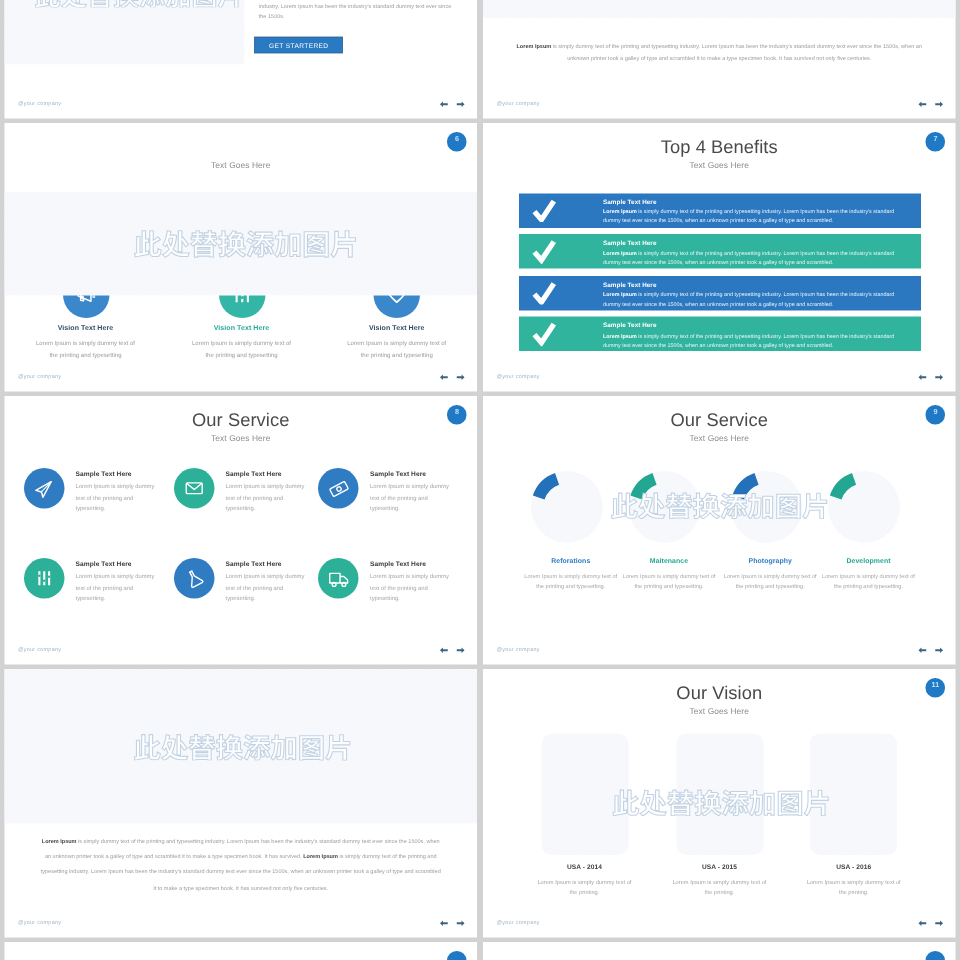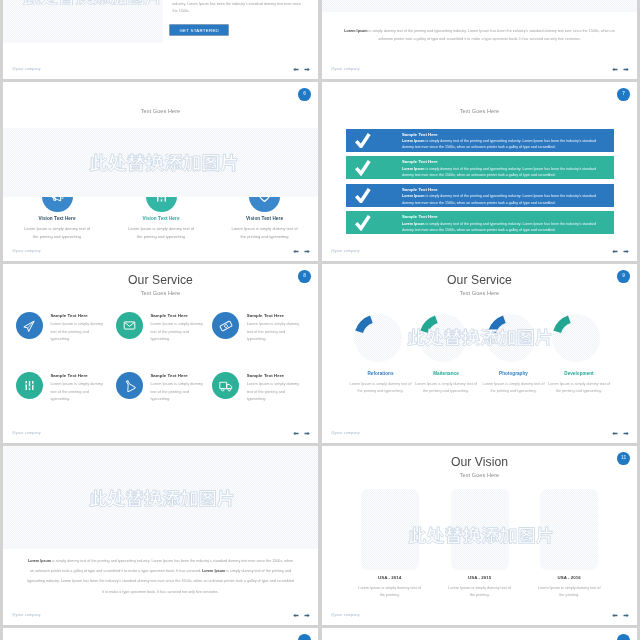--- a/index.html
+++ b/index.html
@@ -192,20 +192,21 @@
       <svg viewBox="0 0 12 10" width="6" height="5">
         <path d="M0.6 5 L4.6 1.4 L4.6 3.6 L11 3.6 L11 6.4 L4.6 6.4 L4.6 8.6 Z" fill="#3e647f"></path>
       </svg>
       <svg viewBox="0 0 12 10" width="6" height="5">
         <path d="M11.4 5 L7.4 1.4 L7.4 3.6 L1 3.6 L1 6.4 L7.4 6.4 L7.4 8.6 Z" fill="#3e647f"></path>
       </svg>
     </div>
   </div>
 
   <div class="slide col-r r1">
+    <div class="s-title" style="top:8.5px">Top 4 Benefits</div>
     <div class="s-sub" style="top:25.5px">Text Goes Here</div>
     <div class="badge" style="right:7px;top:6.2px">7</div>
 
     <div class="ben" style="top:46.5px;background:#2b77c0">
       <svg class="ben-chk" viewBox="0 0 24 24">
           <path d="M2.6 13.2 L9.4 21 L21.4 3" fill="none" stroke="#ffffff" stroke-width="5.1" stroke-linecap="butt" stroke-linejoin="miter"></path>
         </svg>
       <div class="ben-h">Sample Text Here</div>
       <div class="ben-p"><b>Lorem Ipsum</b><span> is simply dummy text of the printing and typesetting industry. Lorem Ipsum has been the industry's standard dummy text ever since the 1500s, when an unknown printer took a galley of type and scrambled.</span></div>
     </div>

